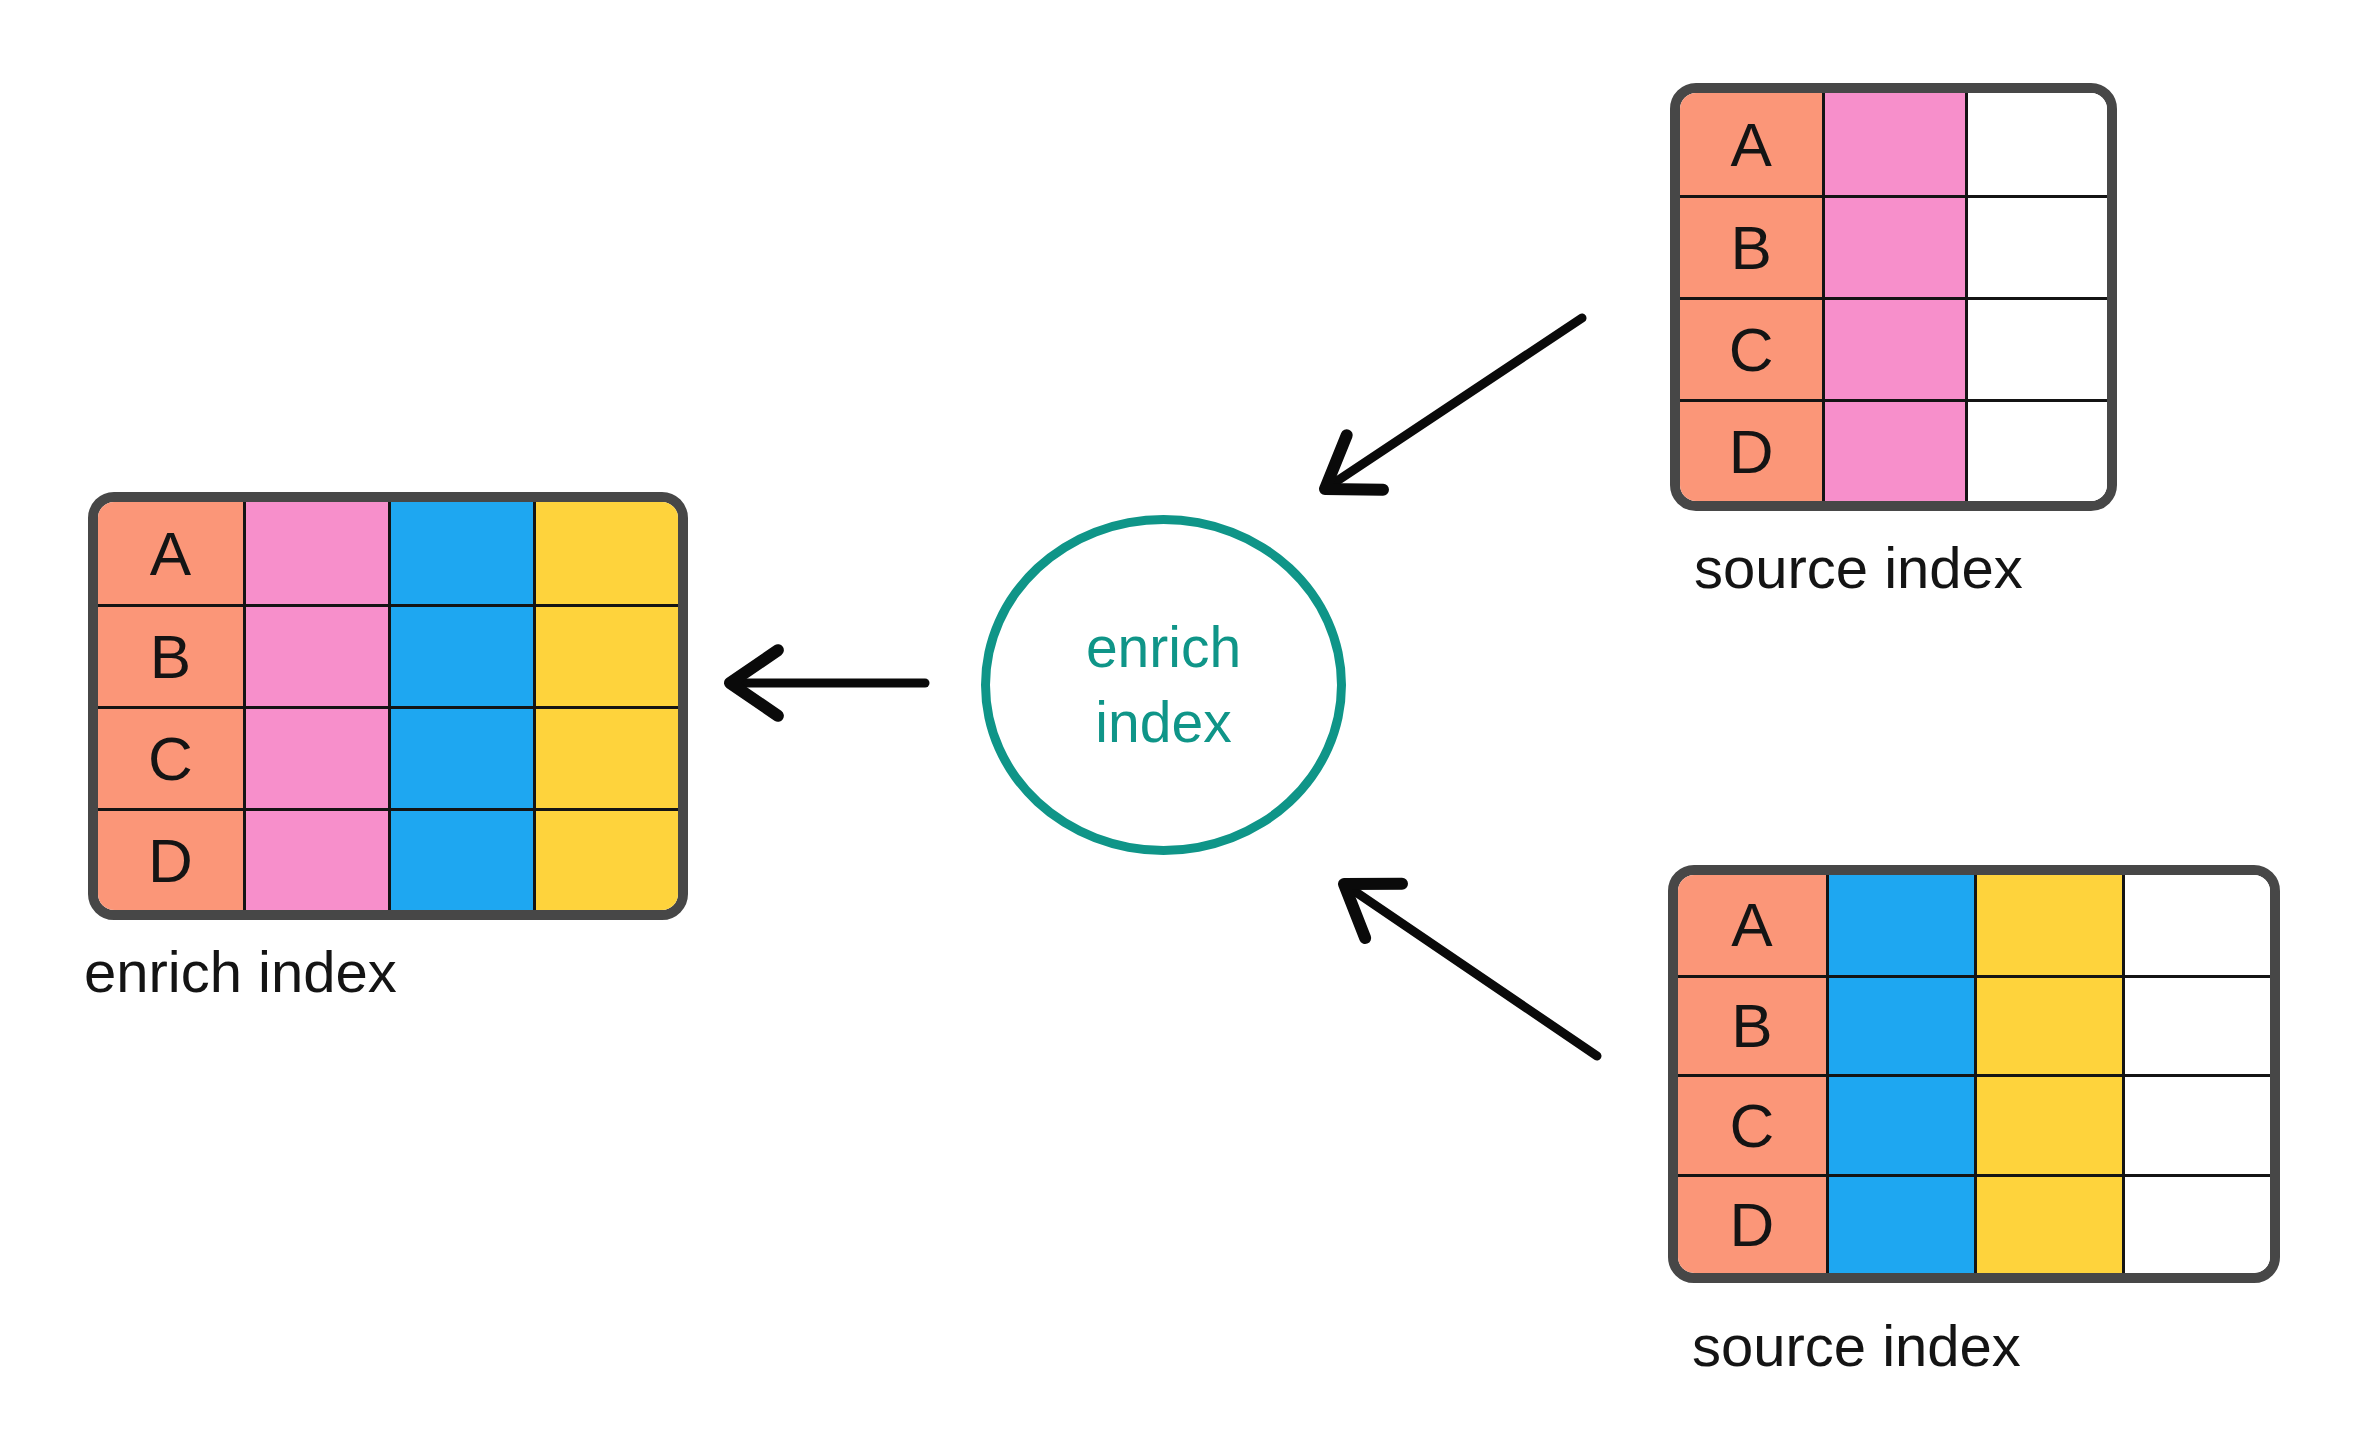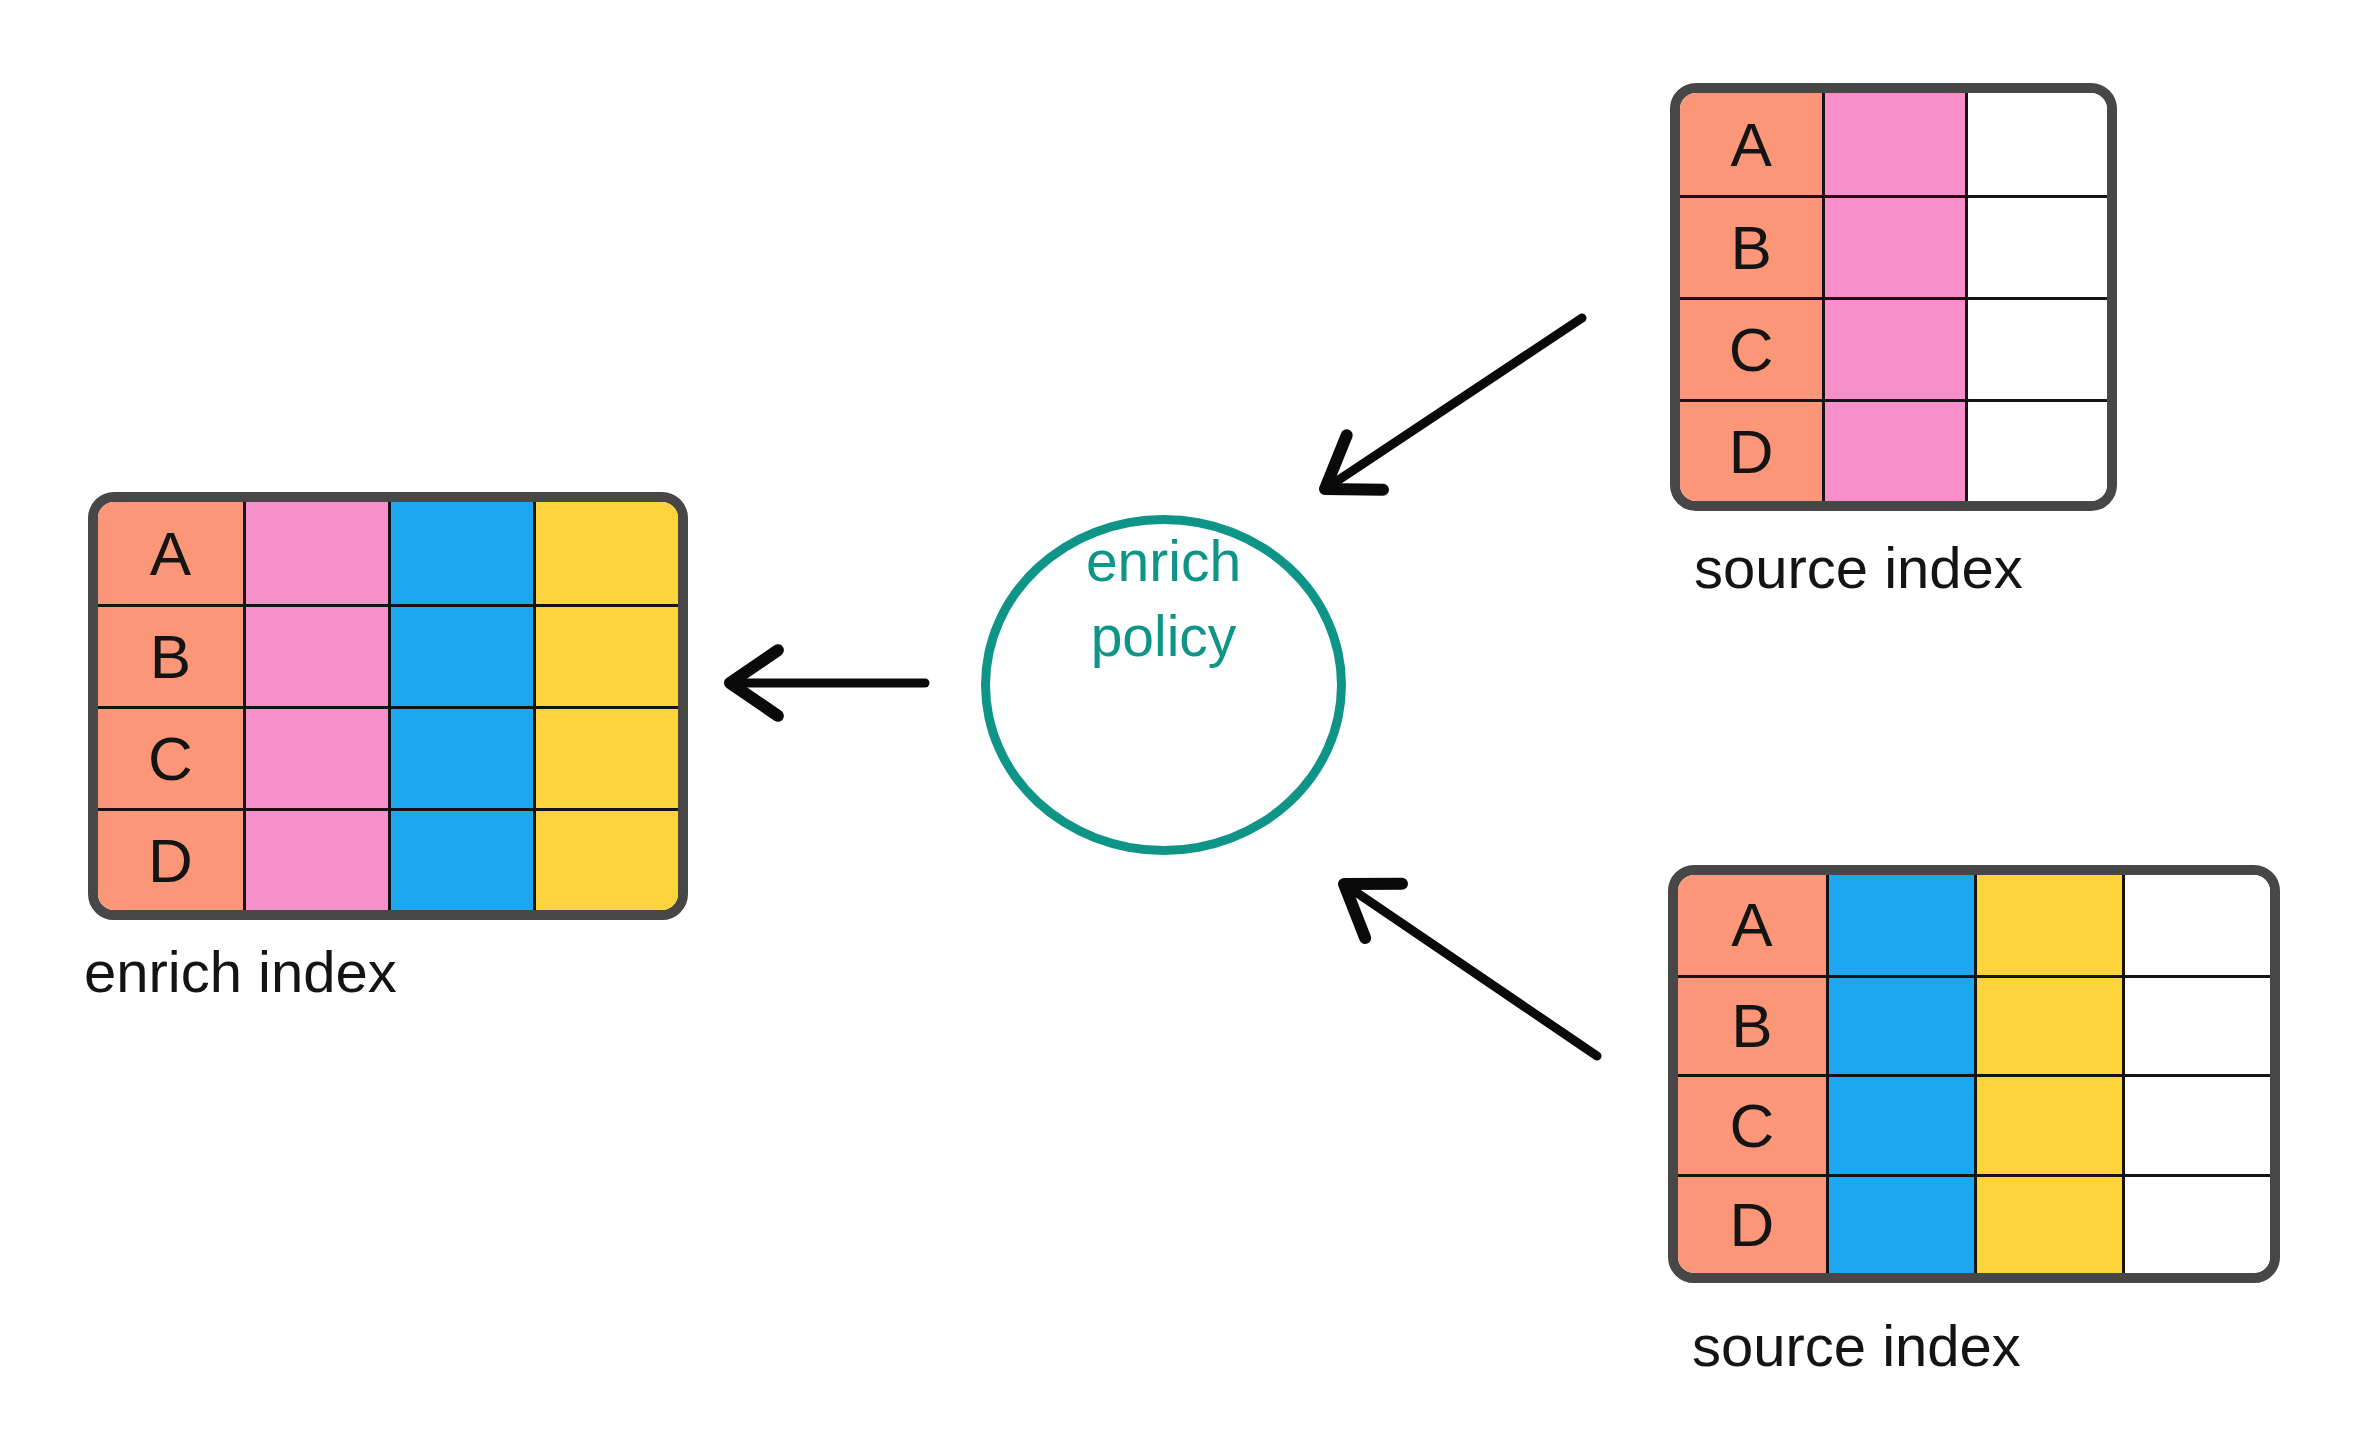--- a/index.html
+++ b/index.html
@@ -39,21 +39,21 @@
   #enrich-caption{left:84px;top:938px;}
   #source-top-caption{left:1694px;top:534px;}
   #source-bottom-caption{left:1692px;top:1312px;}
   
   .policy-circle{
     position:absolute;
     left:981px;top:515px;width:365px;height:340px;
     border:9px solid #0F9588;
     border-radius:50%;
     box-sizing:border-box;
-    display:flex;flex-direction:column;align-items:center;justify-content:flex-start;
+    display:flex;flex-direction:column;align-items:center;justify-content:center;
     background:#ffffff;
   }
   .policy-circle .line{
     font-size:57px;color:#0F9588;line-height:1.32;
   }
   
   #arrow-layer{position:absolute;left:0;top:0;width:2372px;height:1442px;pointer-events:none;}
 </style>
 </head>
 <body>
@@ -126,16 +126,16 @@
       <div class="cell bl bt" style="background: rgb(255, 255, 255);"></div>
       <div class="cell bt" style="background: rgb(251, 150, 120);">D</div>
       <div class="cell bl bt" style="background: rgb(30, 167, 241);"></div>
       <div class="cell bl bt" style="background: rgb(254, 211, 60);"></div>
       <div class="cell bl bt" style="background: rgb(255, 255, 255);"></div>
     </div>
   <div id="source-bottom-caption" class="caption">source index</div>
 
   <div class="policy-circle">
     <div class="line">enrich</div>
-    <div class="line">policy</div>
+    <div class="line">index</div>
   </div>
 
 </div>
 
 </body></html>

